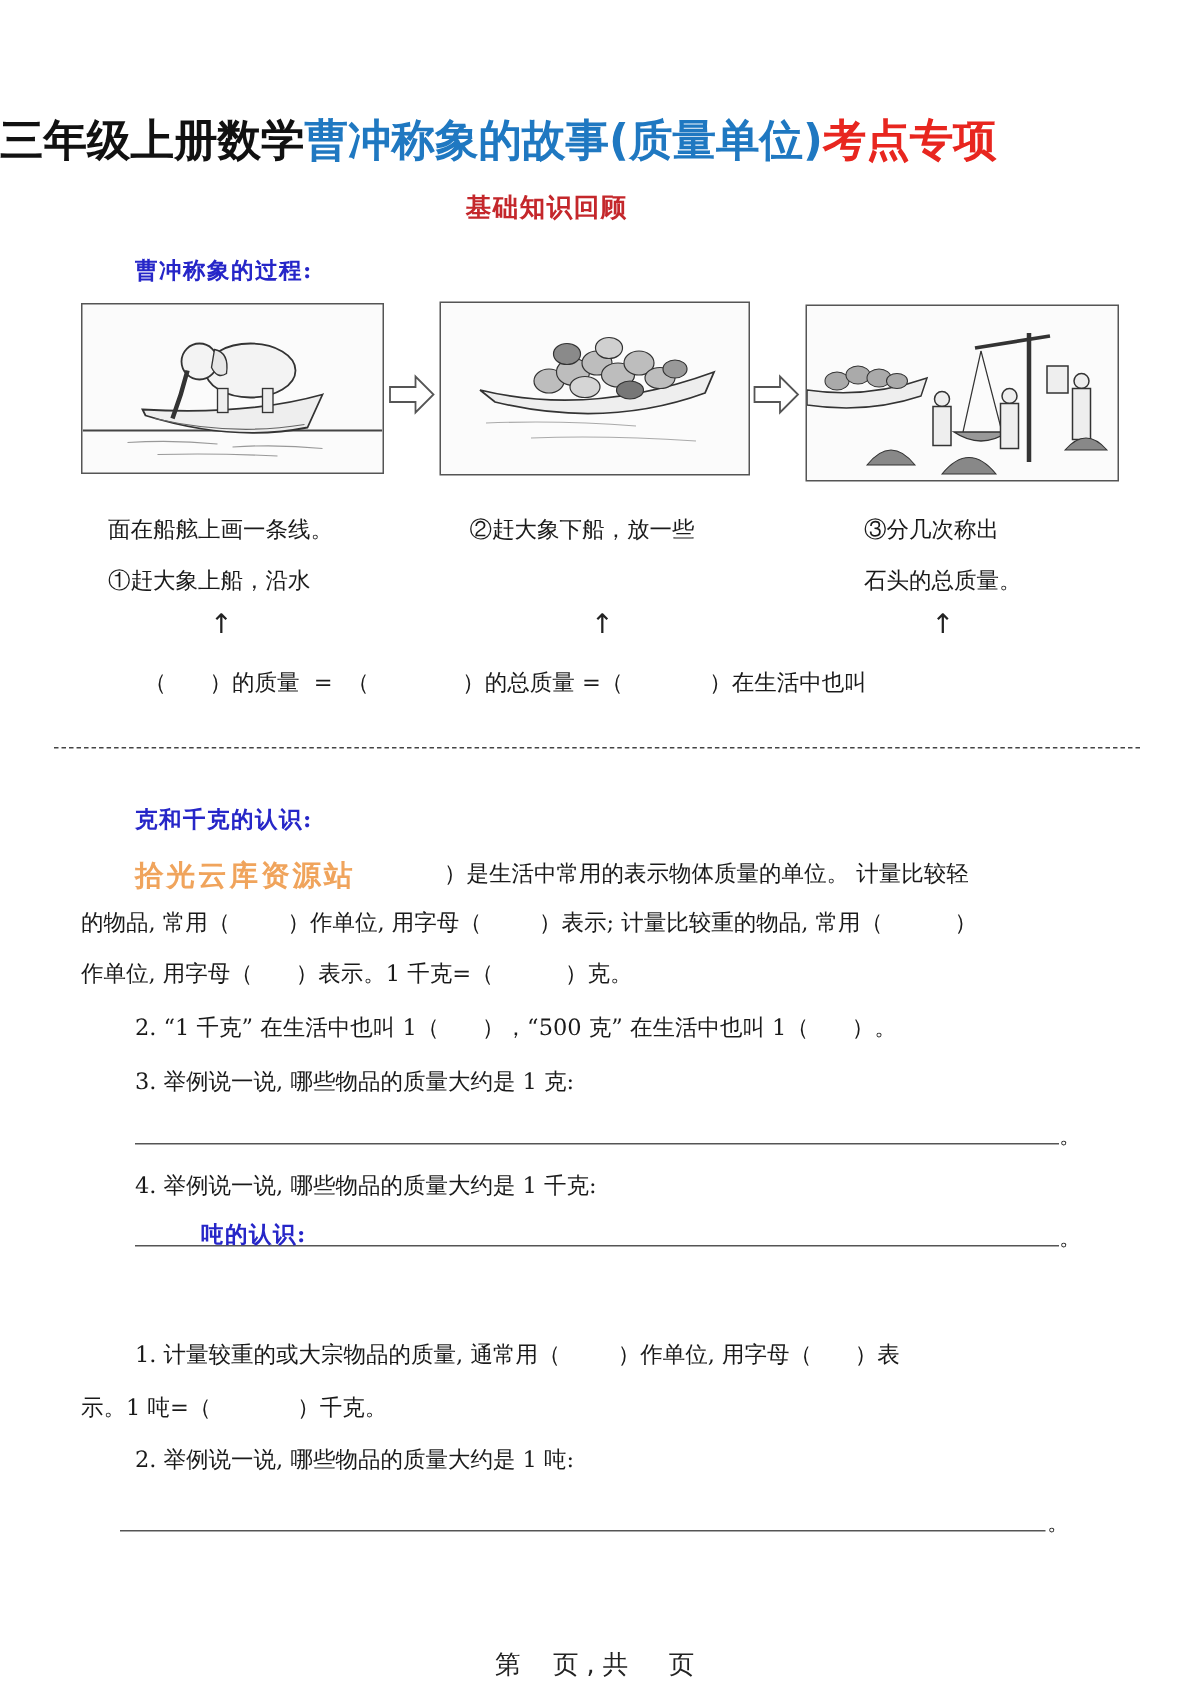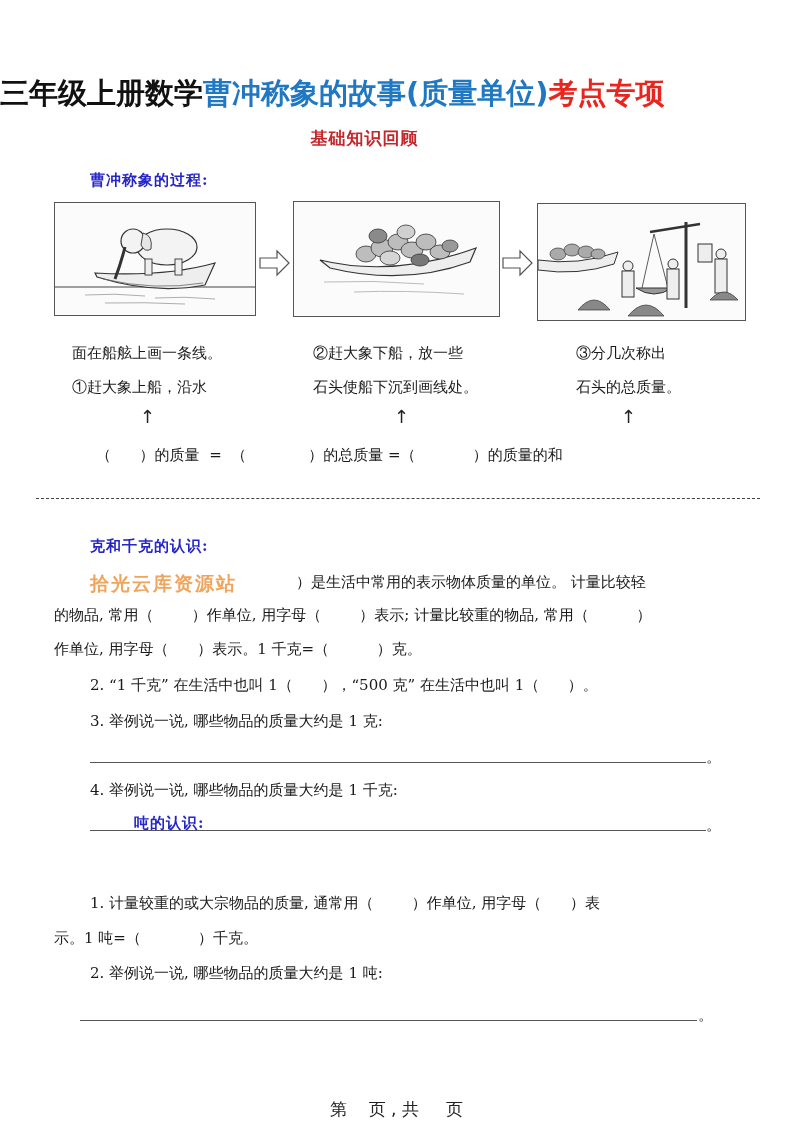--- a/index.html
+++ b/index.html
@@ -111,32 +111,31 @@
     </g>
   </svg>
 </div>
 
 <div class="abs step" style="top:336px; left:72px;">
   <div>面在船舷上画一条线。</div>
   <div>①赶大象上船，沿水</div>
 </div>
 <div class="abs step" style="top:336px; left:313px;">
   <div>②赶大象下船，放一些</div>
-  <div>石头使船下沉到画线处。</div>
 </div>
 <div class="abs step" style="top:336px; left:576px;">
   <div>③分几次称出</div>
   <div>石头的总质量。</div>
 </div>
 
 <div class="abs up-arrow" style="top:406px; left:140px;">↑</div>
 <div class="abs up-arrow" style="top:406px; left:394px;">↑</div>
 <div class="abs up-arrow" style="top:406px; left:621px;">↑</div>
 
-<div class="abs equation" style="top:446px; left:96px;">（      ）的质量  =  （             ）的总质量 =（            ）的质量的和</div>
+<div class="abs equation" style="top:446px; left:96px;">（      ）的质量  =  （             ）的总质量 =（            ）在生活中也叫</div>
 
 <div class="abs dashline"></div>
 
 <div class="abs section-head" style="top:537px; left:90px;">克和千克的认识:</div>
 
 <div class="abs watermark" style="top:571px; left:90px;text-align:center;">拾光云库资源站</div>
 <div class="abs para" style="top:573px; left:296px;">）是生活中常用的表示物体质量的单位。 计量比较轻</div>
 <div class="abs para" style="top:606px; left:54px;">的物品, 常用（        ）作单位, 用字母（        ）表示; 计量比较重的物品, 常用（          ）</div>
 <div class="abs para" style="top:640px; left:54px;">作单位, 用字母（      ）表示。1 千克=（          ）克。</div>
 <div class="abs para" style="top:676px; left:90px;">2. “1 千克” 在生活中也叫 1（      ），“500 克” 在生活中也叫 1（      ）。</div>

